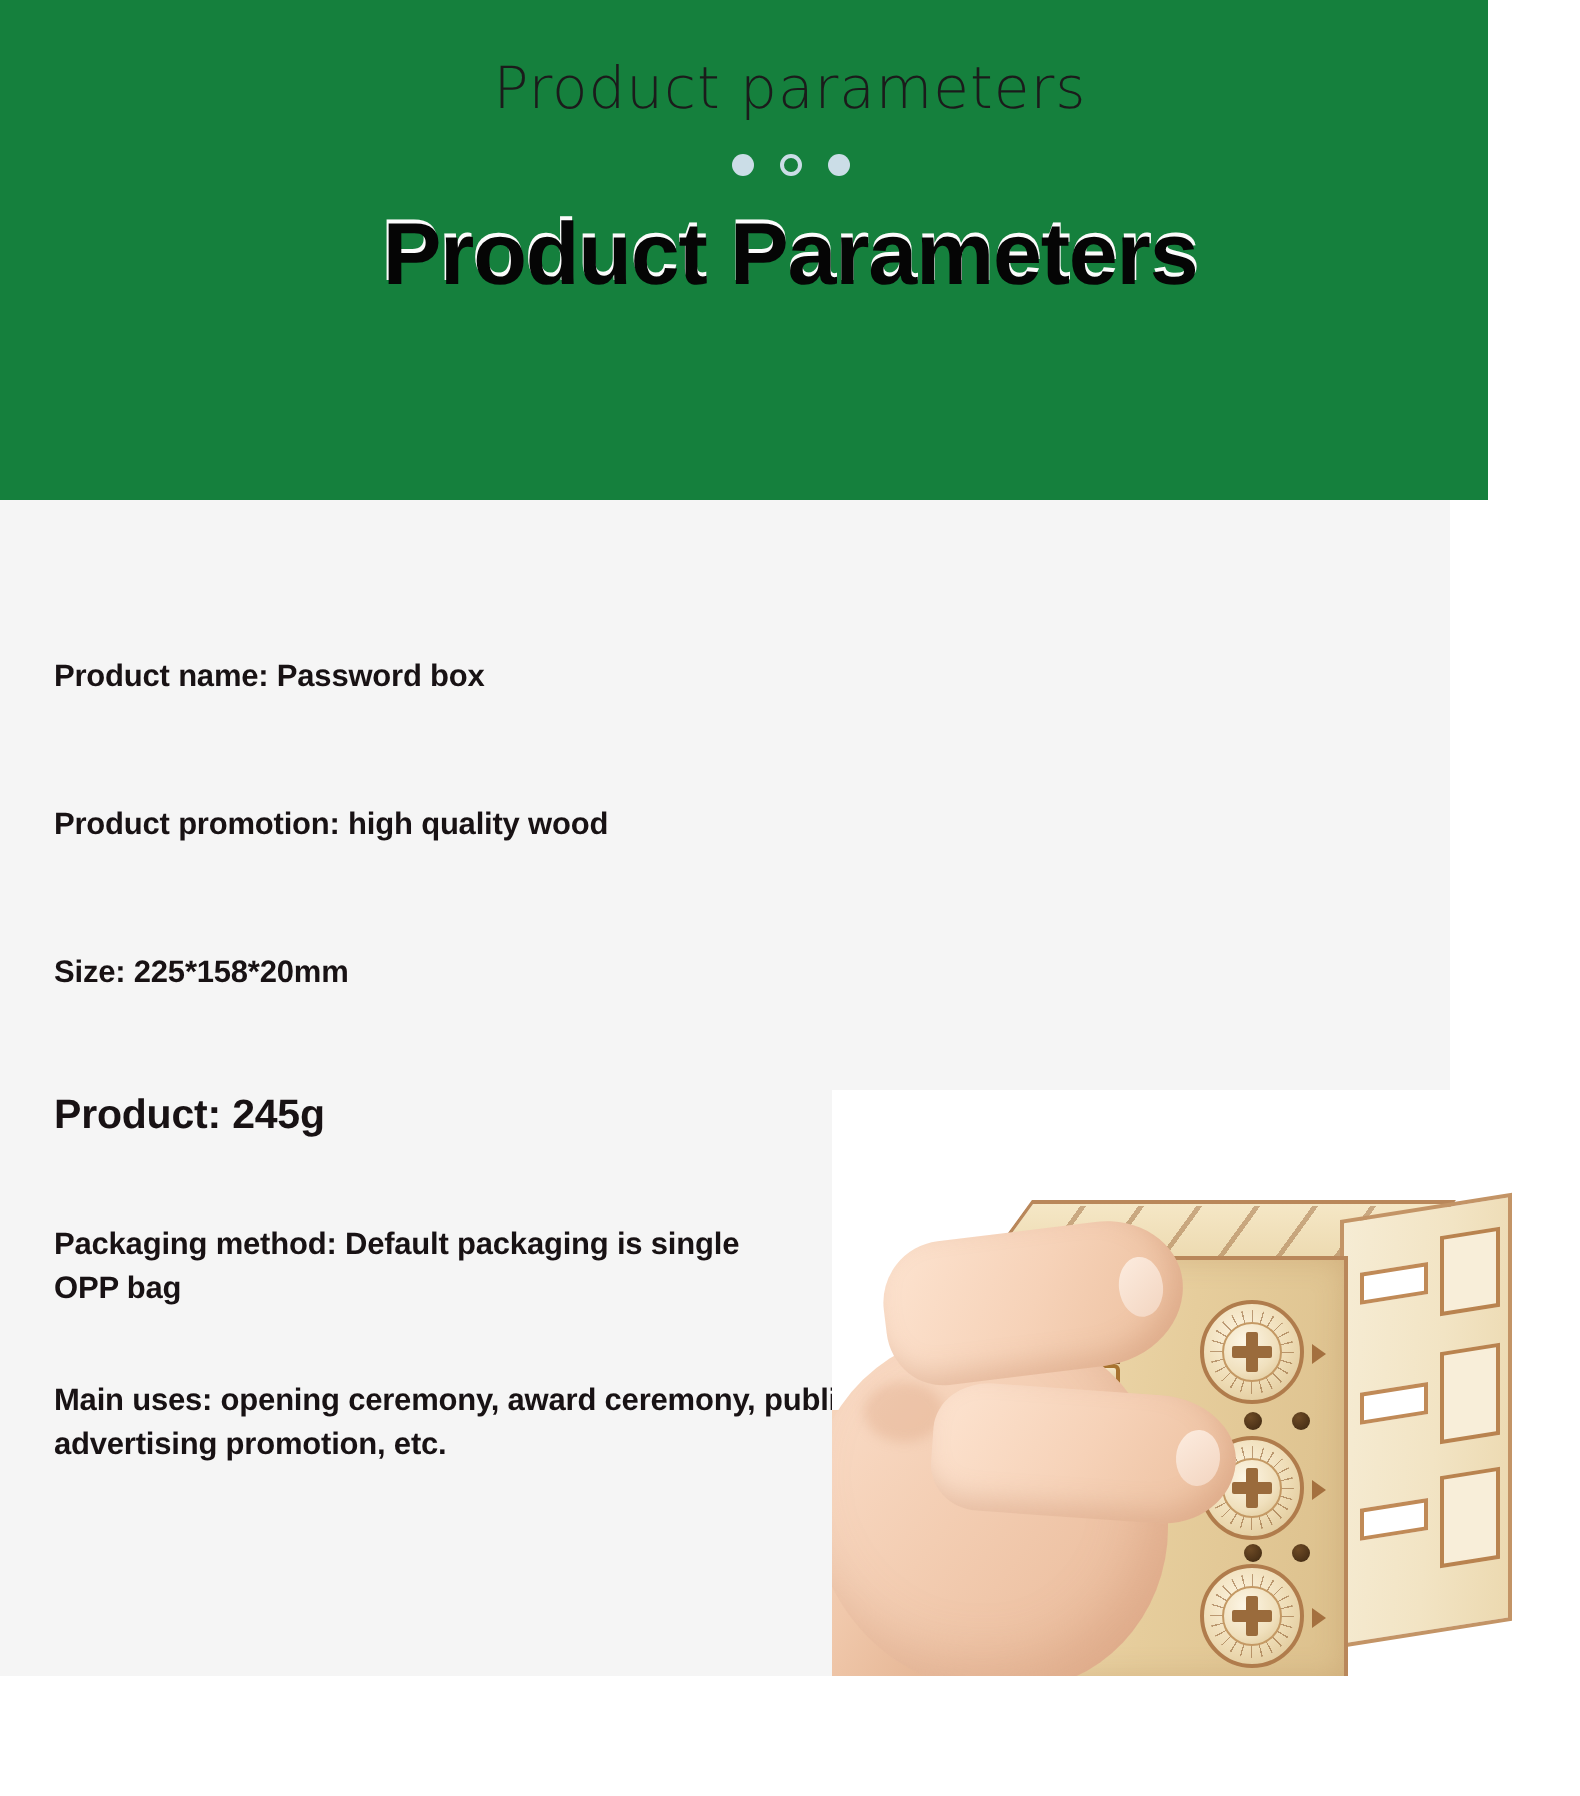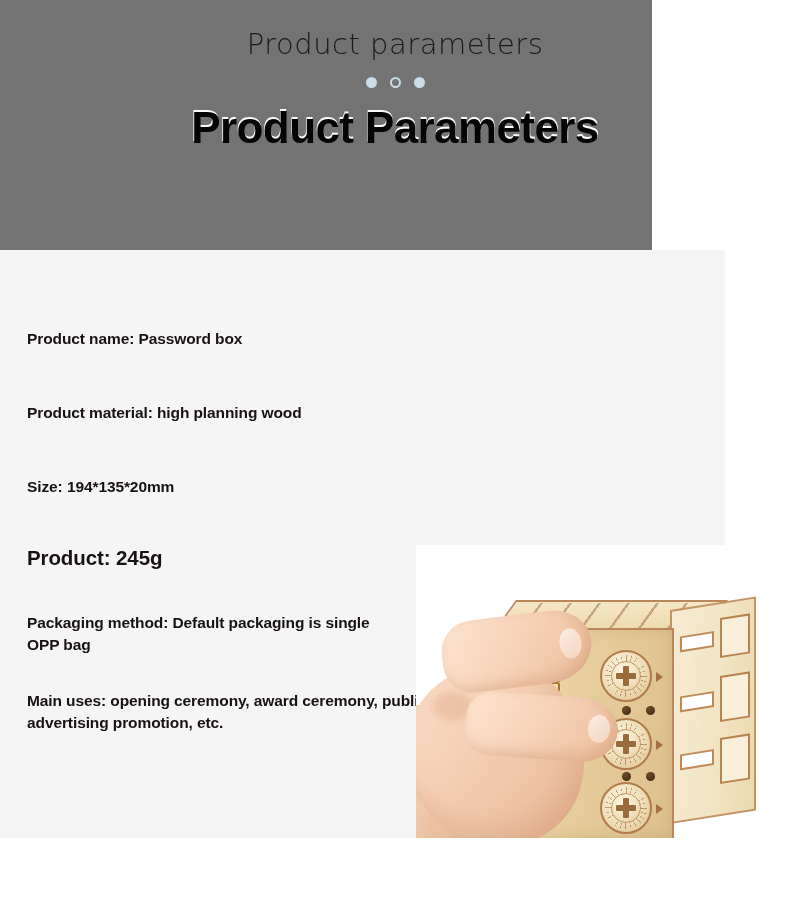--- a/index.html
+++ b/index.html
@@ -12,23 +12,23 @@
     height: 898px;
     font-family: "Liberation Sans", sans-serif;
     overflow: hidden;
     position: relative;
   }
 
   
   .header-band {
     position: absolute;
     left: 0; top: 0;
-    width: 652px;
+    width: 744px;
     height: 250px;
-    background: #737373;
+    background: #15803d;
   }
   .eyebrow-title {
     position: absolute;
     left: 0; top: 30px;
     width: 790px;
     text-align: center;
     font-family: "DejaVu Sans", sans-serif;
     font-weight: 300;
     font-size: 29px;
     letter-spacing: 0.5px;
@@ -354,22 +354,22 @@
 
   <div class="ghost-title">Product Parameters</div>
 
   <div class="main-title">Product Parameters</div>
 </div>
 
 <div class="content-band">
 
   <div class="spec-list">
     <div class="spec-item s1">Product name: Password box</div>
-    <div class="spec-item s2">Product material: high planning wood</div>
-    <div class="spec-item s3">Size: 194*135*20mm</div>
+    <div class="spec-item s2">Product promotion: high quality wood</div>
+    <div class="spec-item s3">Size: 225*158*20mm</div>
     <div class="spec-item s4">Product: 245g</div>
     <div class="spec-item s5">Packaging method: Default packaging is single OPP bag</div>
     <div class="spec-item s6">Main uses: opening ceremony, award ceremony, public relations planning, trade fairs, advertising promotion, etc.</div>
   </div>
 
   <div class="photo">
     <div class="photo-surface"></div>
 
     <div class="box">
 

